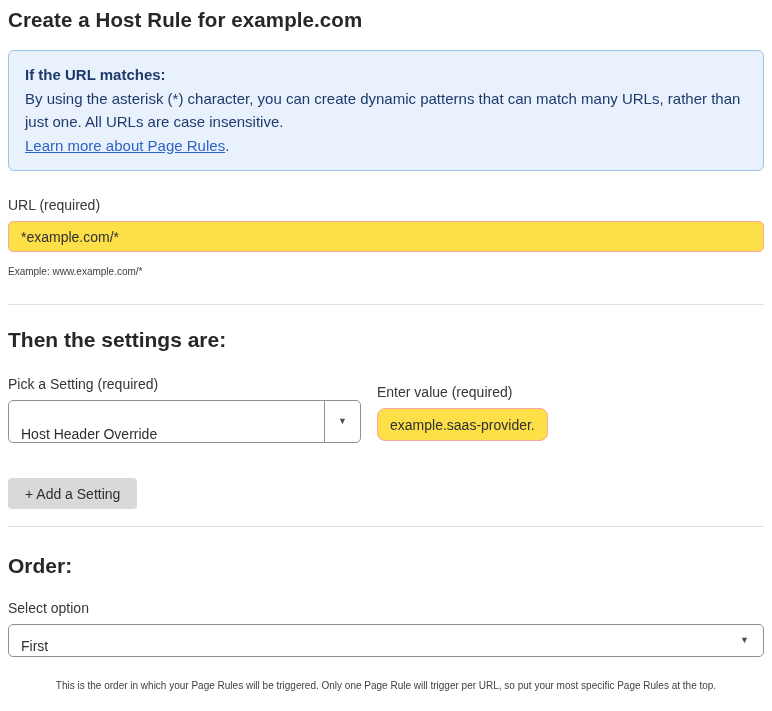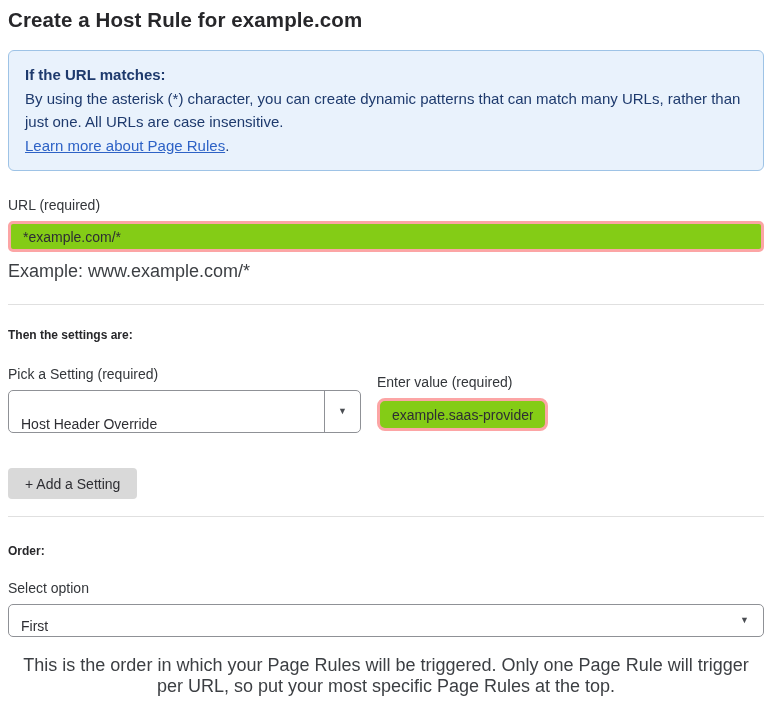--- a/index.html
+++ b/index.html
@@ -33,40 +33,40 @@
     display: block;
     font-size: 14px;
     color: #33363a;
     margin-bottom: 8px;
   }
 
   .text-input {
     font-family: "Liberation Sans", sans-serif;
     font-size: 14px;
     color: #2e2e33;
-    border: 3px solid #fca5a5;
+    border: 1px solid #fca5a5;
     border-radius: 5px;
     height: 31px;
     padding: 0 12px;
-    background: #84cc16;
+    background: #fde047;
     outline: none;
     width: 100%;
   }
 
   .helper-text {
-    font-size: 18px;
+    font-size: 10px;
     color: #3c3f43;
     margin-top: 9px;
     line-height: 21px;
   }
 
   .divider { border: none; border-top: 1px solid #e0e0e0; margin: 22px 0 0 0; }
 
   .section-heading {
-    font-size: 12px;
+    font-size: 21px;
     font-weight: 700;
     color: #27272a;
     margin: 23px 0 0 0;
   }
 
   .settings-row { display: flex; align-items: flex-start; margin-top: 24px; }
   .setting-col { width: 353px; }
   .value-col { margin-left: 16px; margin-top: 8px; }
 
   .select-box {

